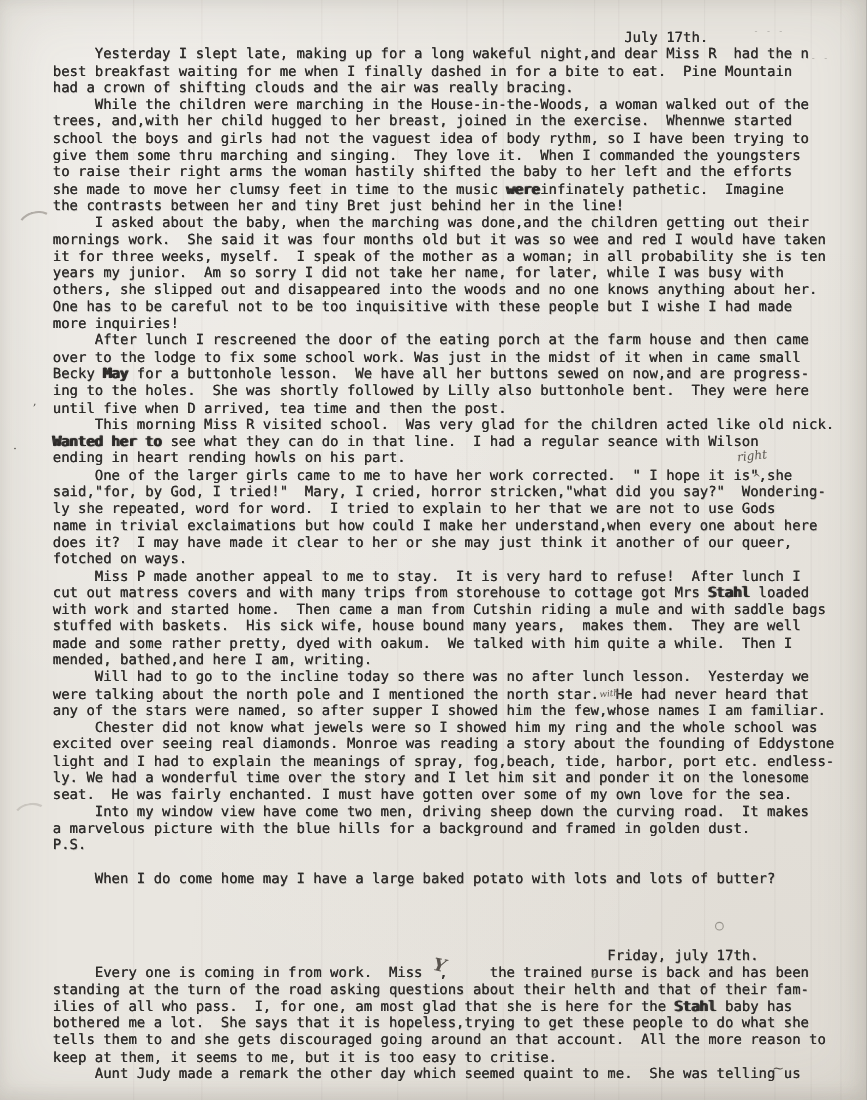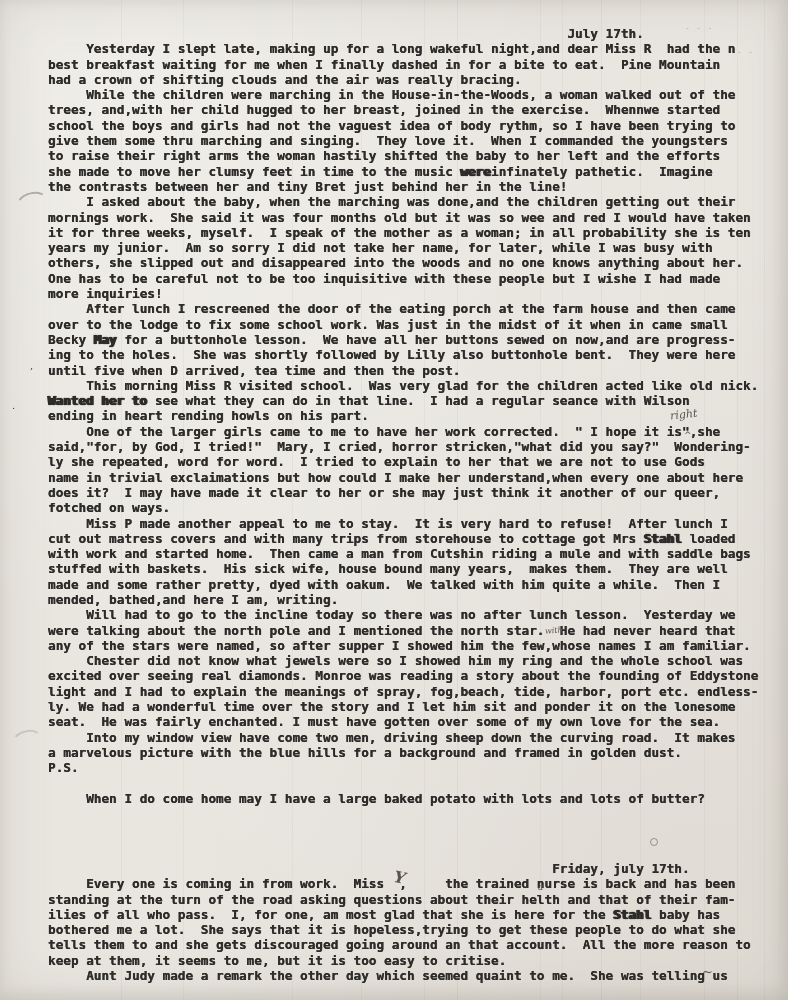--- a/index.html
+++ b/index.html
@@ -32,21 +32,20 @@
   .streaks div:nth-child(10){left:640px}
   .streaks div:nth-child(11){left:704px}
   .streaks div:nth-child(12){left:737px}
   .streaks div:nth-child(13){left:764px}
   .block{
     position:absolute;left:48px;right:6px;
     font-size:12.7px;line-height:15.3px;
     color:#2e2c2a;
     white-space:pre;
     text-shadow:0 0 0.5px rgba(46,44,42,0.9), 0.4px 0.4px 0.5px rgba(46,44,42,0.30);
-    font-weight:bold;
   }
   .line{height:15.3px;}
   .overtype{
     text-shadow:0.9px 0 currentColor, -0.9px 0 currentColor, 0 0 1.3px rgba(20,18,16,0.85);
     filter:blur(0.2px);
   }
   .annot{
     position:absolute;
     font-family:"DejaVu Serif","Liberation Serif",serif;
     font-style:italic;

